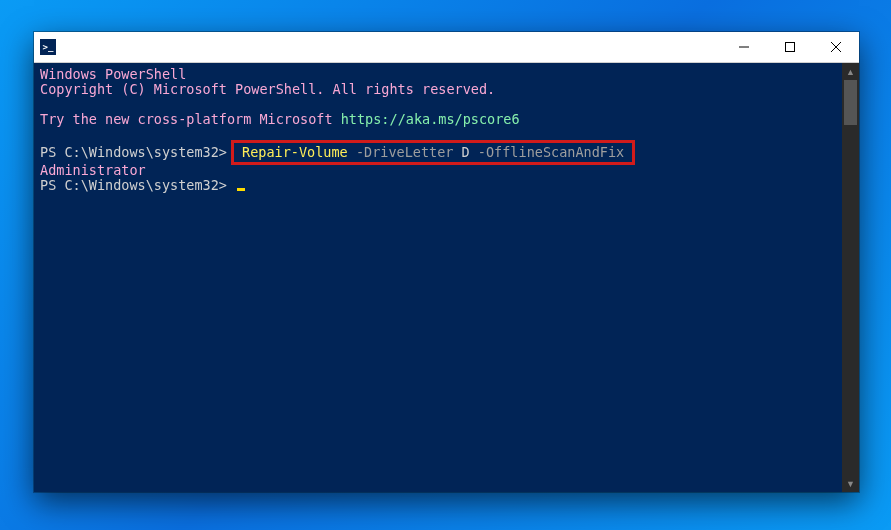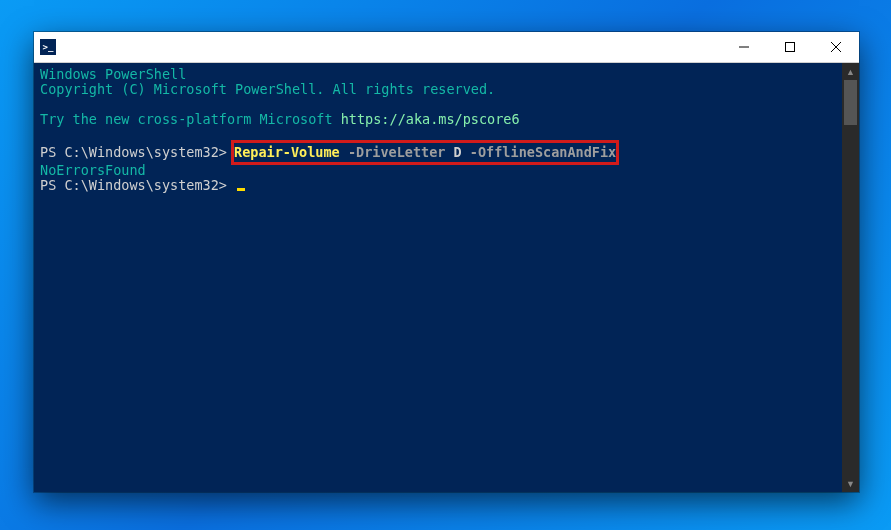--- a/index.html
+++ b/index.html
@@ -103,30 +103,29 @@
   .scroll-thumb {
     position:absolute;
     left:2px; top:17px;
     width:13px; height:45px;
     background:#555;
   }
 
   .hl-box {
     display:inline-block;
     border: 3px solid #d11b1b;
-    padding: 2px 0;
+    padding: 2px 8px;
     margin: -2px -4px;
     line-height: 15px;
-    font-weight: bold;
   }
   .cmdlet   { color: #ffee58; }
   .param    { color: #9e9e9e; }
   .argval   { color: #d0d0d0; }
   .prompt   { color: #d0d0d0; margin-top: 24px; }
-  .output   { color: #14b8a6; }
+  .output   { color: #f9a8d4; }
   .link     { color: #86efac; }
   .cursor {
     display:inline-block;
     width: 8px; height: 3px;
     background:#fedb00;
     vertical-align: -1px;
     margin-left:2px;
   }
 </style>
 </head>
@@ -159,21 +158,21 @@
     </div>
   </div>
 
   <div class="term-wrap">
     <div class="terminal"><span class="output">Windows PowerShell</span>
 <span class="output">Copyright (C) Microsoft PowerShell. All rights reserved.</span>
 
 <span class="output">Try the new cross-platform Microsoft </span><span class="link">https://aka.ms/pscore6</span>
 
 <span class="prompt">PS C:\Windows\system32&gt;</span> <span class="hl-box"><span class="cmdlet">Repair-Volume</span> <span class="param">-DriveLetter</span> <span class="argval">D</span> <span class="param">-OfflineScanAndFix</span></span>
-<span class="output">NoErrorsFound</span>
+<span class="output">Administrator</span>
 <span class="prompt">PS C:\Windows\system32&gt;</span> <span class="cursor"></span></div>
 
     <div class="scrollbar">
       <div class="scroll-up">▲</div>
       <div class="scroll-thumb"></div>
       <div class="scroll-down">▼</div>
     </div>
   </div>
 
 </div>

